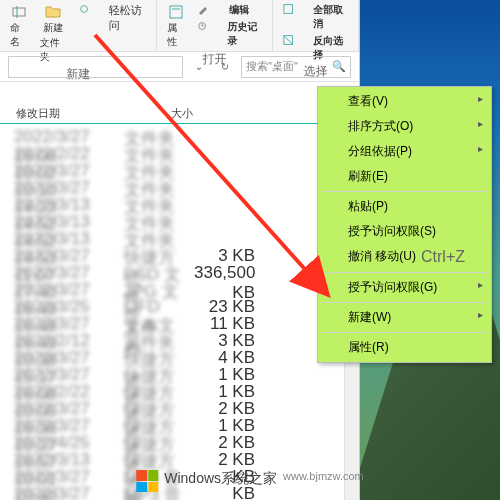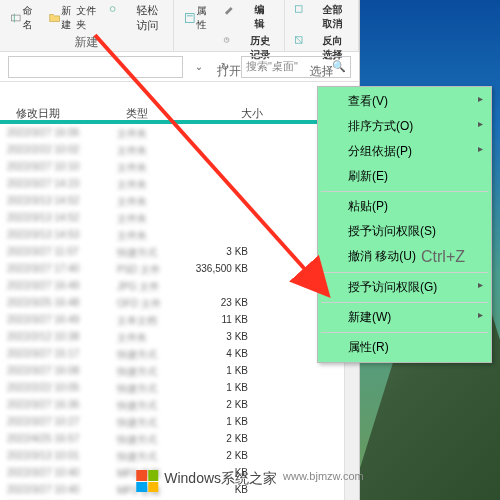--- a/index.html
+++ b/index.html
@@ -4,46 +4,46 @@
 <style>
 * { margin: 0; padding: 0; box-sizing: border-box; font-family: "Microsoft YaHei", "SimSun", sans-serif; }
 body { width: 500px; height: 500px; overflow: hidden; position: relative; background: linear-gradient(180deg, #1a5fb4 0%, #2d7dd2 30%, #3b8ac4 100%); }
 .desktop-bg { position: absolute; inset: 0; background: linear-gradient(180deg, #0a4d9e 0%, #1a6fb8 25%, #4a9d8f 55%, #6b9a5a 100%); }
 .mountain { position: absolute; bottom: 0; right: -50px; width: 200px; height: 320px; background: linear-gradient(135deg, #5a7a4a 0%, #3a5a3a 50%, #2a4a2a 100%); clip-path: polygon(50% 0%, 100% 100%, 0% 100%); }
 .explorer { position: absolute; top: 0; left: 0; width: 360px; height: 500px; background: #fff; border-right: 1px solid #ccc; }
 
 .ribbon { height: 52px; background: #f5f5f5; border-bottom: 1px solid #ddd; display: flex; font-size: 11px; color: #333; }
 .ribbon-group { border-right: 1px solid #e0e0e0; padding: 2px 8px; display: flex; flex-direction: column; align-items: center; justify-content: space-between; }
 .ribbon-items { display: flex; gap: 8px; align-items: flex-start; flex: 1; }
-.ribbon-item { display: flex; flex-direction: row; align-items: center; gap: 1px; font-size: 10px; cursor: pointer; padding: 2px; }
+.ribbon-item { display: flex; flex-direction: column; align-items: center; gap: 1px; font-size: 10px; cursor: pointer; padding: 2px; }
 .ribbon-label { font-size: 12px; color: #666; margin-top: auto; }
 .ribbon-icon { width: 16px; height: 16px; }
 .ribbon-vert { display: flex; flex-direction: column; gap: 1px; font-size: 10px; font-weight: bold; }
 .ribbon-vert-item { display: flex; align-items: flex-start; gap: 20px; cursor: pointer; padding: 1px 2px; }
 
 .pathbar { height: 30px; background: #fff; border-bottom: 1px solid #e0e0e0; display: flex; align-items: center; padding: 0 8px; gap: 6px; }
 .path-box { flex: 1; height: 22px; border: 1px solid #ccc; display: flex; align-items: center; padding: 0 6px; font-size: 11px; }
 .path-btn { width: 20px; height: 20px; display: flex; align-items: center; justify-content: center; cursor: pointer; font-size: 10px; color: #666; }
 .search-box { width: 110px; height: 22px; border: 1px solid #ccc; display: flex; align-items: center; padding: 0 4px; font-size: 11px; color: #888; }
 .search-icon { margin-left: auto; }
 
 .blank { height: 22px; }
 
-.columns { height: 20px; border-bottom: 4px solid #14b8a6; display: flex; font-size: 11px; color: #444; padding: 0 10px; }
+.columns { height: 20px; border-bottom: 1px solid #14b8a6; display: flex; font-size: 11px; color: #444; padding: 0 10px; }
 .col { padding: 2px 6px; border-right: 1px solid transparent; }
 .col-date { width: 110px; }
 .col-type { width: 70px; }
 .col-size { width: 80px; text-align: right; }
 
 .filelist { position: relative; height: 380px; overflow: hidden; }
-.row { display: flex; font-size: 10px; color: #333; padding: 1px 1px; height: 17px; }
+.row { display: flex; font-size: 17px; color: #333; padding: 1px 8px; height: 17px; }
 .row .col-date, .row .col-type { filter: blur(2px); color: #888; }
 .row .col-size { text-align: right; padding-right: 12px; }
 
-.context-menu { position: absolute; top: 86px; right: 8px; width: 175px; background: #86efac; border: 1px solid #bbb; box-shadow: 2px 2px 4px rgba(0,0,0,0.25); font-size: 12px; padding: 2px; z-index: 100; }
+.context-menu { position: absolute; top: 86px; right: 8px; width: 175px; background: #bef264; border: 1px solid #bbb; box-shadow: 2px 2px 4px rgba(0,0,0,0.25); font-size: 12px; padding: 2px; z-index: 100; }
 .menu-item { padding: 4px 24px 4px 28px; cursor: pointer; position: relative; display: flex; justify-content: space-between; white-space: nowrap; }
 .menu-item.has-sub::after { content: "▸"; position: absolute; right: 6px; font-size: 10px; color: #555; }
 .menu-sep { height: 1px; background: #d0d0d0; margin: 2px 1px; }
 .menu-shortcut { color: #666; font-size: 16px; }
 
 .arrow { position: absolute; top: 30px; left: 90px; z-index: 200; pointer-events: none; }
 .arrow svg { overflow: visible; }
 
 .watermark { position: absolute; bottom: 8px; left: 50%; transform: translateX(-50%); display: flex; gap: 6px; font-size: 14px; color: #444; font-weight: 500; z-index: 300; }
 .win-icon { width: 22px; height: 22px; display: grid; grid-template: 1fr 1fr / 1fr 1fr; gap: 1px; }
@@ -146,21 +146,20 @@
     <div class="search-box">
       <span>搜索"桌面"</span>
       <span class="search-icon">🔍</span>
     </div>
   </div>
 
   <div class="blank"></div>
 
   <div class="columns">
     <div class="col col-date">修改日期</div>
-    <div class="col col-type">类型</div>
     <div class="col col-size">大小</div>
   </div>
 
   <div class="filelist" id="filelist">
     <div class="scroll-track">
       <div class="scroll-thumb"></div>
     </div>
   <div class="row">
         <div class="col col-date">2022/3/27 16:06</div>
         <div class="col col-type">文件夹</div>

